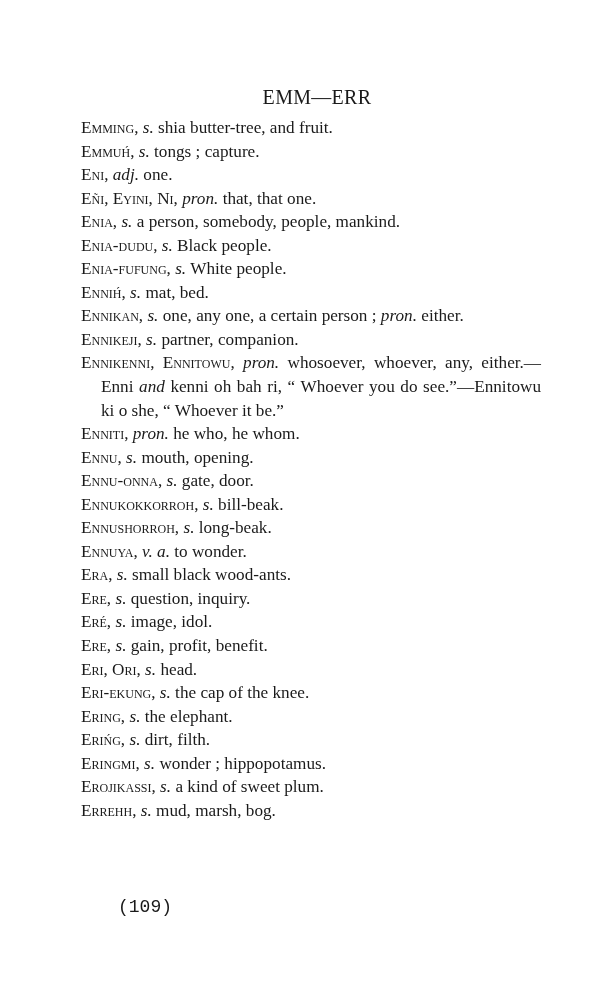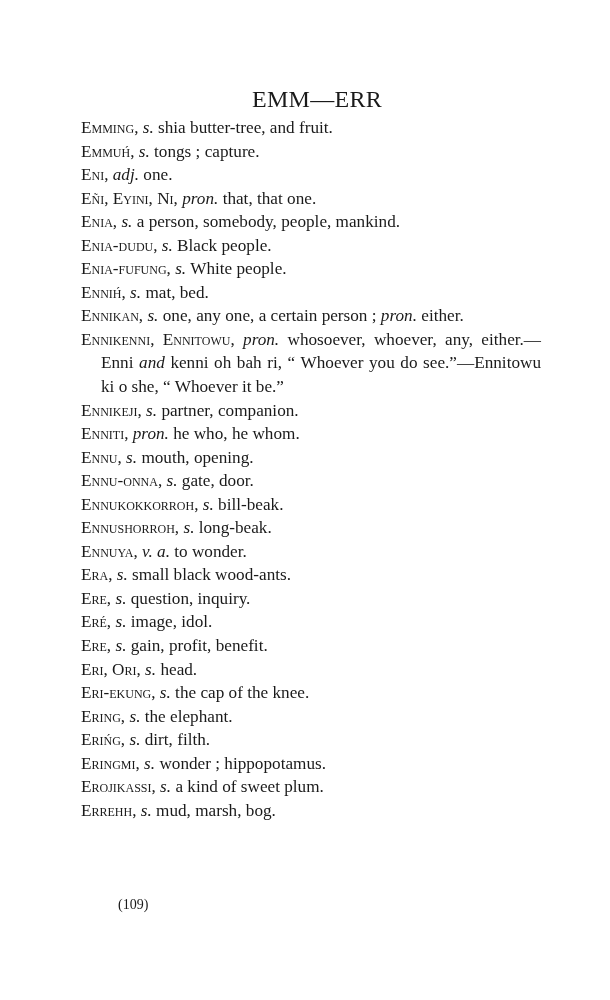--- a/index.html
+++ b/index.html
@@ -1,46 +1,46 @@
 <!DOCTYPE html>
 <html><head>
 <meta charset="utf-8">
 <style>
   html, body { margin: 0; padding: 0; background: #ffffff; }
   body { width: 610px; height: 1000px; position: relative; overflow: hidden;
          font-family: "DejaVu Serif", "Liberation Serif", serif; color: #1a1a1a; }
   .page { position: absolute; left: 0; top: 0; width: 610px; height: 1000px; }
   .running-head { position: absolute; top: 86px; left: 0; width: 610px; text-align: center;
-                  font-family: "Liberation Serif", serif; font-size: 24px; letter-spacing: 0.3px;
+                  font-family: "Liberation Serif", serif; font-size: 20px; letter-spacing: 0.3px;
                   padding-left: 24px; box-sizing: border-box; }
   .entries { position: absolute; top: 112px; left: 77px; width: 460px; margin: 4px; padding: 0; list-style: none; }
   .entry { font-family: "Liberation Serif", serif; font-size: 17.2px; line-height: 23.55px;
            white-space: nowrap; }
   .entry.wrap { white-space: normal; padding-left: 20px; text-indent: -20px; text-align: justify; }
   .hw { font-variant: small-caps; }
   .pos { font-style: italic; }
-  .folio { position: absolute; top: 897px; left: 118px; font-family: Liberation Serif, serif; font-size: 14px; text-align: center; }
+  .folio { position: absolute; top: 897px; left: 118px; font-family: Liberation Mono, monospace; font-size: 18px; text-align: center; }
 </style>
 </head>
 <body>
 
 <div class="page">
   <div class="running-head">EMM—ERR</div>
   <ul class="entries" id="entry-list">
       <li class="entry"><span class="hw">Emming</span>, <span class="pos">s.</span> <span>shia butter-tree, and fruit.</span></li>
       <li class="entry"><span class="hw">Emmuh́</span>, <span class="pos">s.</span> <span>tongs ;  capture.</span></li>
       <li class="entry"><span class="hw">Eni</span>, <span class="pos">adj.</span> <span>one.</span></li>
       <li class="entry"><span class="hw">Eñi, Eyini, Ni</span>, <span class="pos">pron.</span> <span>that, that one.</span></li>
       <li class="entry"><span class="hw">Enia</span>, <span class="pos">s.</span> <span>a person, somebody, people, mankind.</span></li>
       <li class="entry"><span class="hw">Enia-dudu</span>, <span class="pos">s.</span> <span>Black people.</span></li>
       <li class="entry"><span class="hw">Enia-fufung</span>, <span class="pos">s.</span> <span>White people.</span></li>
       <li class="entry"><span class="hw">Ennih́</span>, <span class="pos">s.</span> <span>mat, bed.</span></li>
       <li class="entry"><span class="hw">Ennikan</span>, <span class="pos">s.</span> <span>one, any one, a certain person ;</span> <span class="pos">pron.</span> <span>either.</span></li>
+      <li class="entry"><span class="hw">Ennikeji</span>, <span class="pos">s.</span> <span>partner, companion.</span></li>
       <li class="entry wrap"><span class="hw">Ennikenni, Ennitowu</span>, <span class="pos">pron.</span> <span>whosoever, whoever, any, either.—Enni</span> <span class="pos">and</span> <span>kenni oh bah ri, “ Whoever you do see.”—Ennitowu ki o she, “ Whoever it be.”</span></li>
-      <li class="entry"><span class="hw">Ennikeji</span>, <span class="pos">s.</span> <span>partner, companion.</span></li>
       <li class="entry"><span class="hw">Enniti</span>, <span class="pos">pron.</span> <span>he who, he whom.</span></li>
       <li class="entry"><span class="hw">Ennu</span>, <span class="pos">s.</span> <span>mouth, opening.</span></li>
       <li class="entry"><span class="hw">Ennu-onna</span>, <span class="pos">s.</span> <span>gate, door.</span></li>
       <li class="entry"><span class="hw">Ennukokkorroh</span>, <span class="pos">s.</span> <span>bill-beak.</span></li>
       <li class="entry"><span class="hw">Ennushorroh</span>, <span class="pos">s.</span> <span>long-beak.</span></li>
       <li class="entry"><span class="hw">Ennuya</span>, <span class="pos">v. a.</span> <span>to wonder.</span></li>
       <li class="entry"><span class="hw">Era</span>, <span class="pos">s.</span> <span>small black wood-ants.</span></li>
       <li class="entry"><span class="hw">Ere</span>, <span class="pos">s.</span> <span>question, inquiry.</span></li>
       <li class="entry"><span class="hw">Eré</span>, <span class="pos">s.</span> <span>image, idol.</span></li>
       <li class="entry"><span class="hw">Ere</span>, <span class="pos">s.</span> <span>gain, profit, benefit.</span></li>

